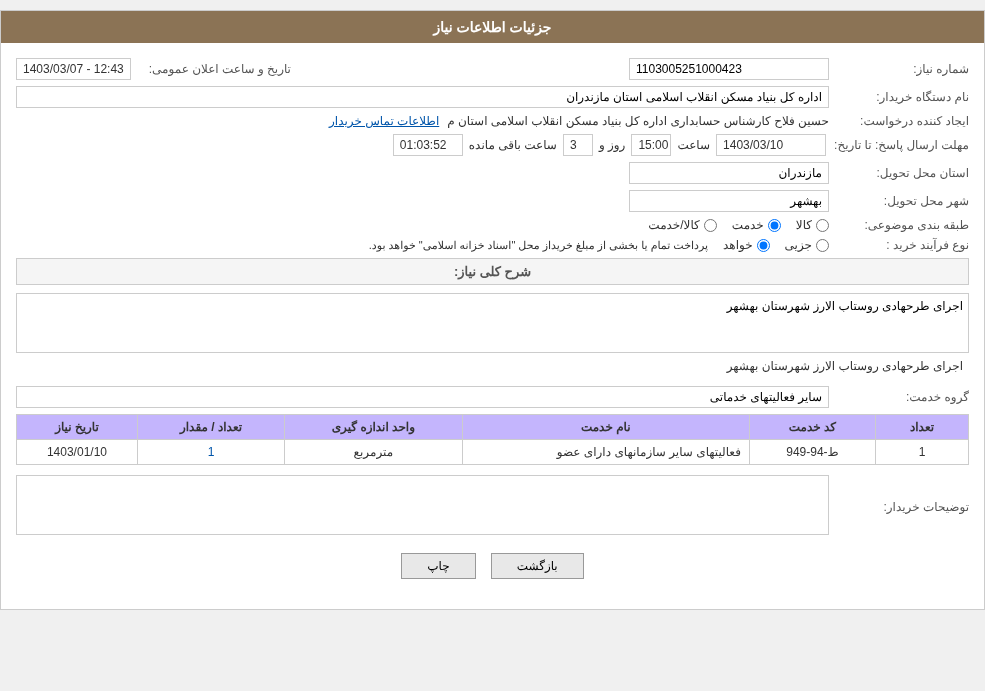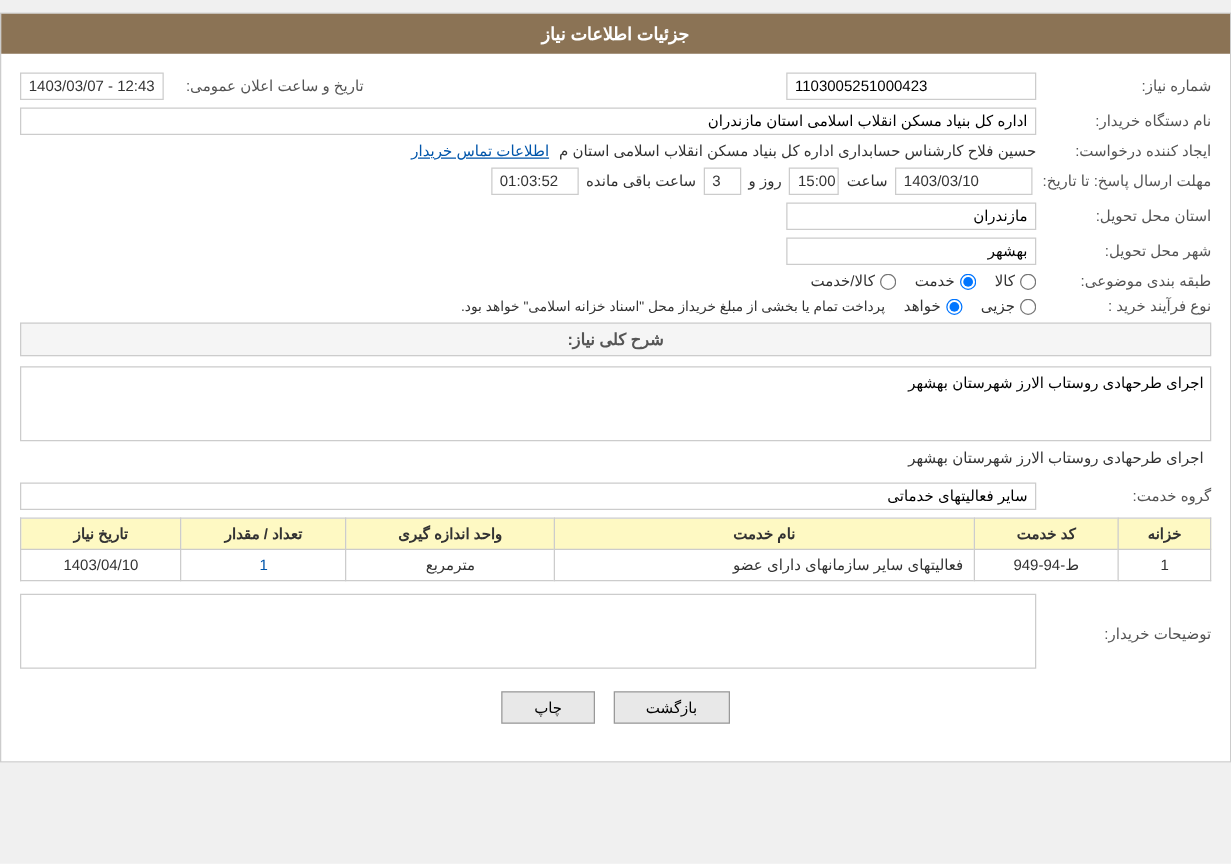--- a/index.html
+++ b/index.html
@@ -122,23 +122,23 @@
       height: 60px;
       background: #fff;
     }
     .services-table {
       width: 100%;
       border-collapse: collapse;
       margin-top: 5px;
       font-size: 12px;
     }
     .services-table th {
-      background: #fef9c3;
-      border: 1px solid #ccc;
-      padding: 5px 8px;
+      background: #c4b5fd;
+      border: 1px solid #ccc;
+      padding: 5px 20px;
       text-align: center;
       font-weight: bold;
     }
     .services-table td {
       border: 1px solid #ccc;
       padding: 5px 8px;
       text-align: center;
     }
     .services-table td.name-col {
       text-align: right;
@@ -281,36 +281,36 @@
     <div class="group-service-row">
       <span class="form-label">گروه خدمت:</span>
       <div style="flex:1;">
         <input class="form-input" readonly="" value="سایر فعالیتهای خدماتی" style="">
       </div>
     </div>
 
     <table class="services-table">
       <thead>
         <tr>
-          <th>خزانه</th>
+          <th>تعداد</th>
           <th>کد خدمت</th>
           <th>نام خدمت</th>
           <th>واحد اندازه گیری</th>
           <th>تعداد / مقدار</th>
           <th>تاریخ نیاز</th>
         </tr>
       </thead>
       <tbody id="services-tbody">
       <tr>
       <td>1</td>
       <td>ط-94-949</td>
       <td class="name-col">فعالیتهای سایر سازمانهای دارای عضو</td>
       <td>مترمربع</td>
       <td class="blue-num">1</td>
-      <td>1403/04/10</td>
+      <td>1403/01/10</td>
     </tr>
         </tbody>
     </table>
 
     <div class="form-row" style="margin-top:10px;">
       <span class="form-label">توضیحات خریدار:</span>
       <div style="flex:1;">
         <textarea class="textarea-field" readonly="" style=""></textarea>
       </div>
     </div>

